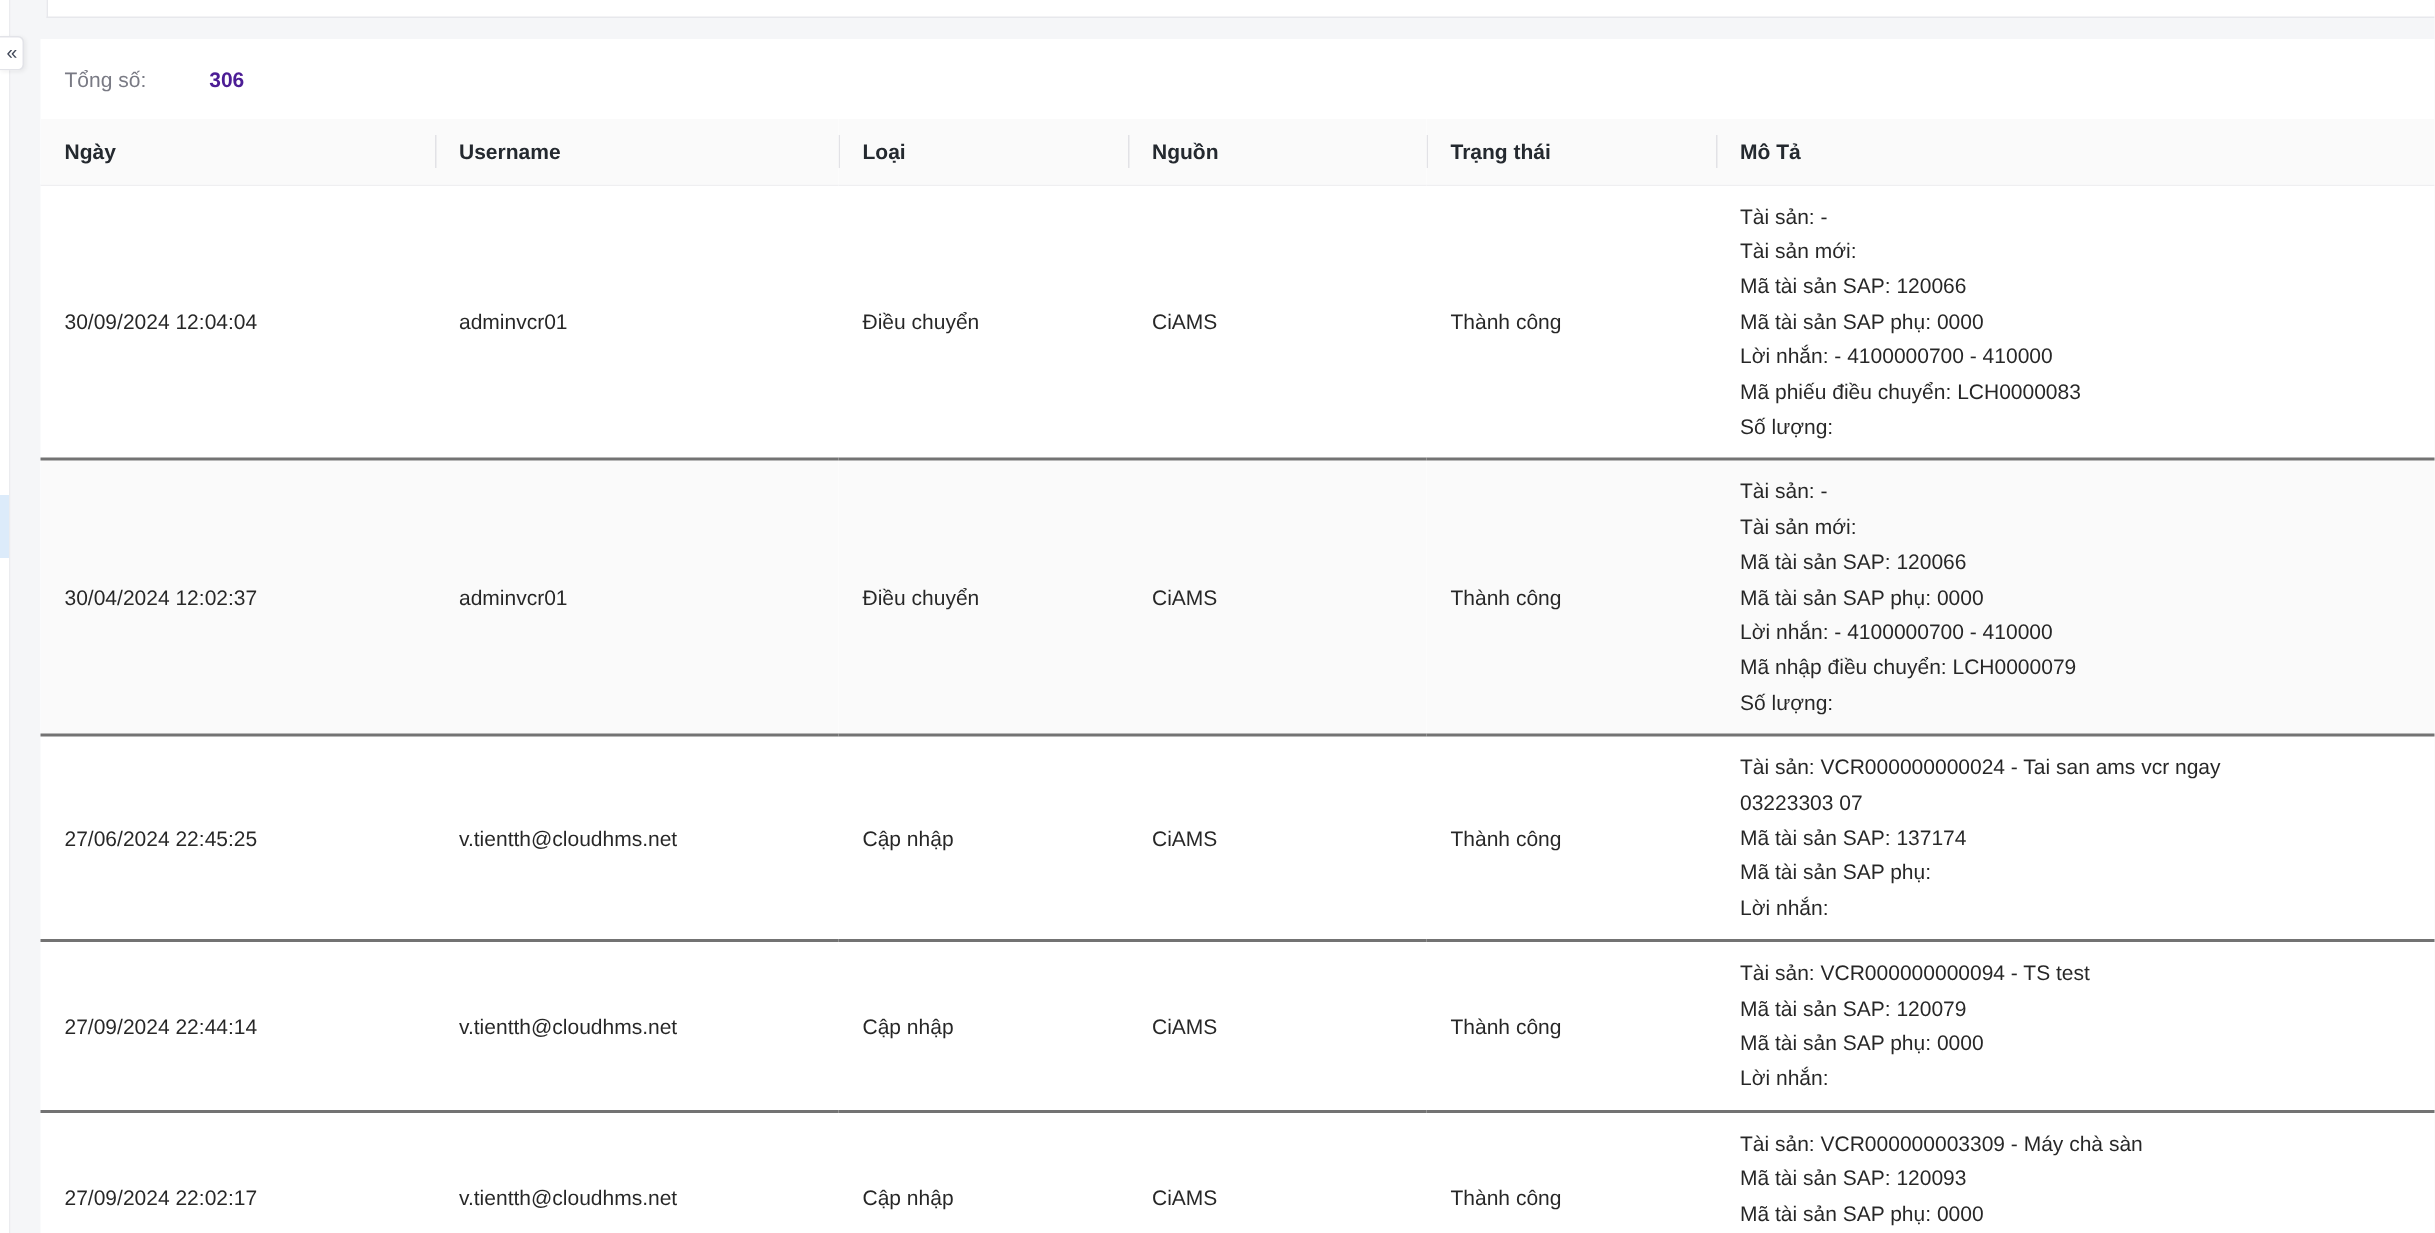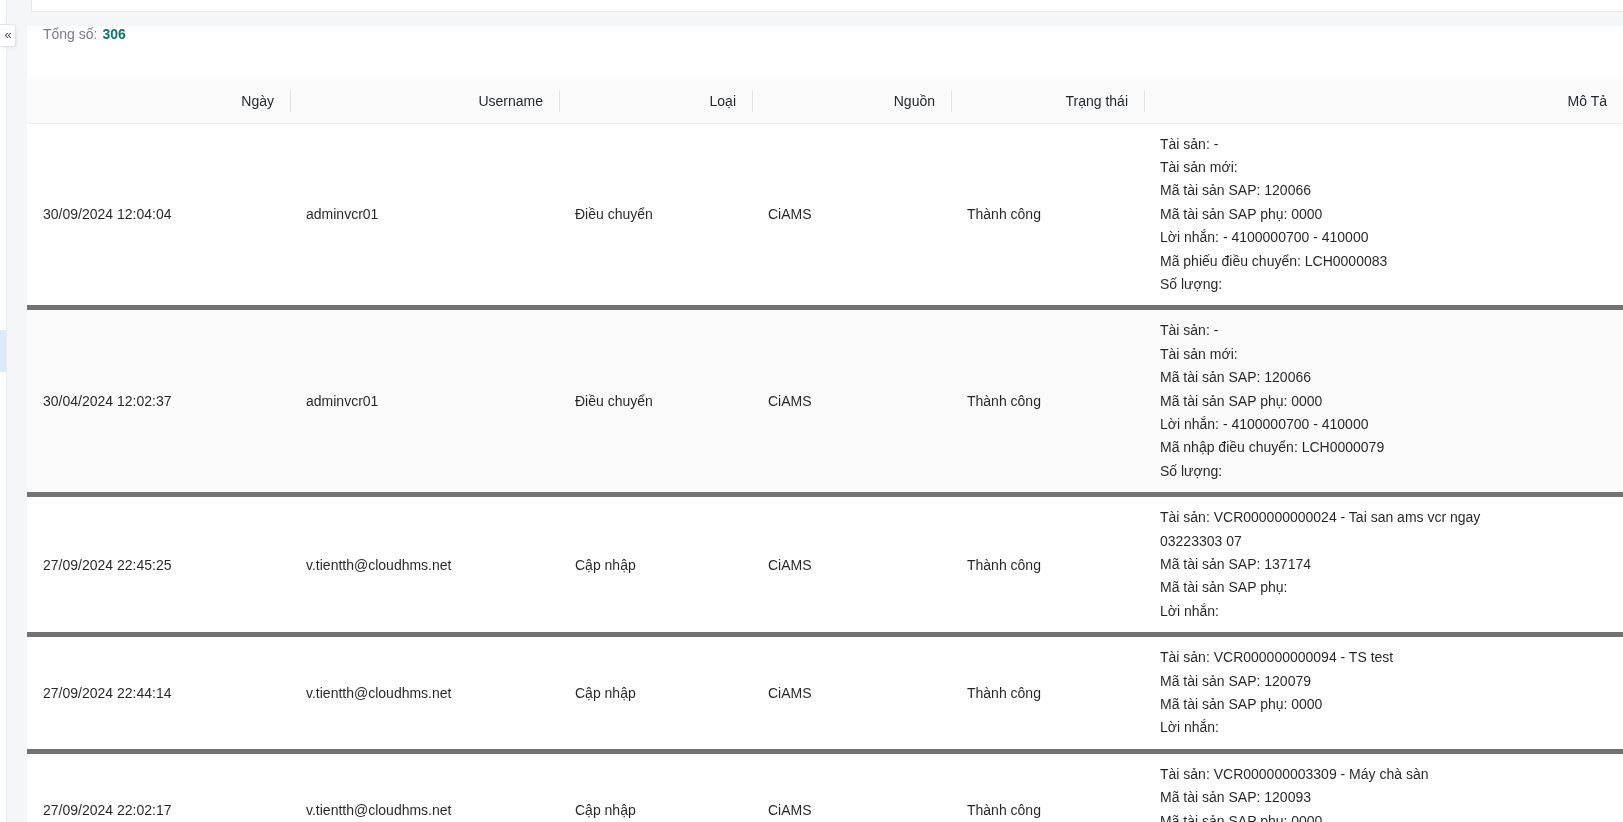--- a/index.html
+++ b/index.html
@@ -50,60 +50,60 @@
 
   
   .card {
     position: absolute; top: 26px; left: 27px; width: 1596px; height: 900px;
     background: #fff;
   }
 
   .total-bar {
     height: 53px;
     padding: 0 16px;
-    display: flex; align-items: flex-start;
+    display: flex; align-items: center; gap: 37px;
   }
   .total-label { color: #797a84; }
-  .total-value { color: #0f766e; font-weight: bold; margin-left: 5px; }
+  .total-value { color: #4c1d95; font-weight: bold; margin-left: 5px; }
 
   table.log-table {
     width: 100%;
     border-collapse: collapse;
     table-layout: fixed;
   }
   .log-table col.c-date   { width: 263px; }
   .log-table col.c-user   { width: 269px; }
   .log-table col.c-type   { width: 193px; }
   .log-table col.c-source { width: 199px; }
   .log-table col.c-status { width: 193px; }
   .log-table col.c-desc   { width: auto;  }
 
   .log-table thead th {
     background: var(--header-bg, #fafafa);
-    text-align: right;
-    font-weight: normal;
+    text-align: left;
+    font-weight: bold;
     color: #24292f;
     padding: 12px 16px;
     height: 44px;
     position: relative;
     border-bottom: 1px solid #efeff1;
     white-space: nowrap; overflow: hidden;
   }
   .log-table thead th + th::before {
     content: "";
     position: absolute; left: 0; top: 50%;
     transform: translateY(-50%);
     width: 1px; height: 22px;
     background: #e2e2e6;
   }
 
   .log-table tbody td {
     padding: 9px 16px;
     vertical-align: middle;
-    border-bottom: 5px solid #737373;
+    border-bottom: 2px solid #737373;
     overflow: hidden;
   }
   .log-table tbody tr.row-highlight td { background: var(--row-hover-bg, #fafafa); }
 
   .desc-line { line-height: 23.4px; white-space: nowrap; }
 </style>
 </head>
 <body>
 
 <div class="top-strip"></div>
@@ -170,21 +170,21 @@
             <div class="desc-line">Tài sản mới:</div>
             <div class="desc-line">Mã tài sản SAP: 120066</div>
             <div class="desc-line">Mã tài sản SAP phụ: 0000</div>
             <div class="desc-line">Lời nhắn: - 4100000700 - 410000</div>
             <div class="desc-line">Mã nhập điều chuyển: LCH0000079</div>
             <div class="desc-line">Số lượng:</div>
           </td>
   </tr>
 
   <tr>
-    <td>27/09/2024 22:45:25</td>
+    <td>27/06/2024 22:45:25</td>
     <td>v.tientth@cloudhms.net</td>
     <td>Cập nhập</td>
     <td>CiAMS</td>
     <td>Thành công</td>
     <td>
             <div class="desc-line">Tài sản: VCR000000000024 - Tai san ams vcr ngay</div>
             <div class="desc-line">03223303 07</div>
             <div class="desc-line">Mã tài sản SAP: 137174</div>
             <div class="desc-line">Mã tài sản SAP phụ:</div>
             <div class="desc-line">Lời nhắn:</div>

